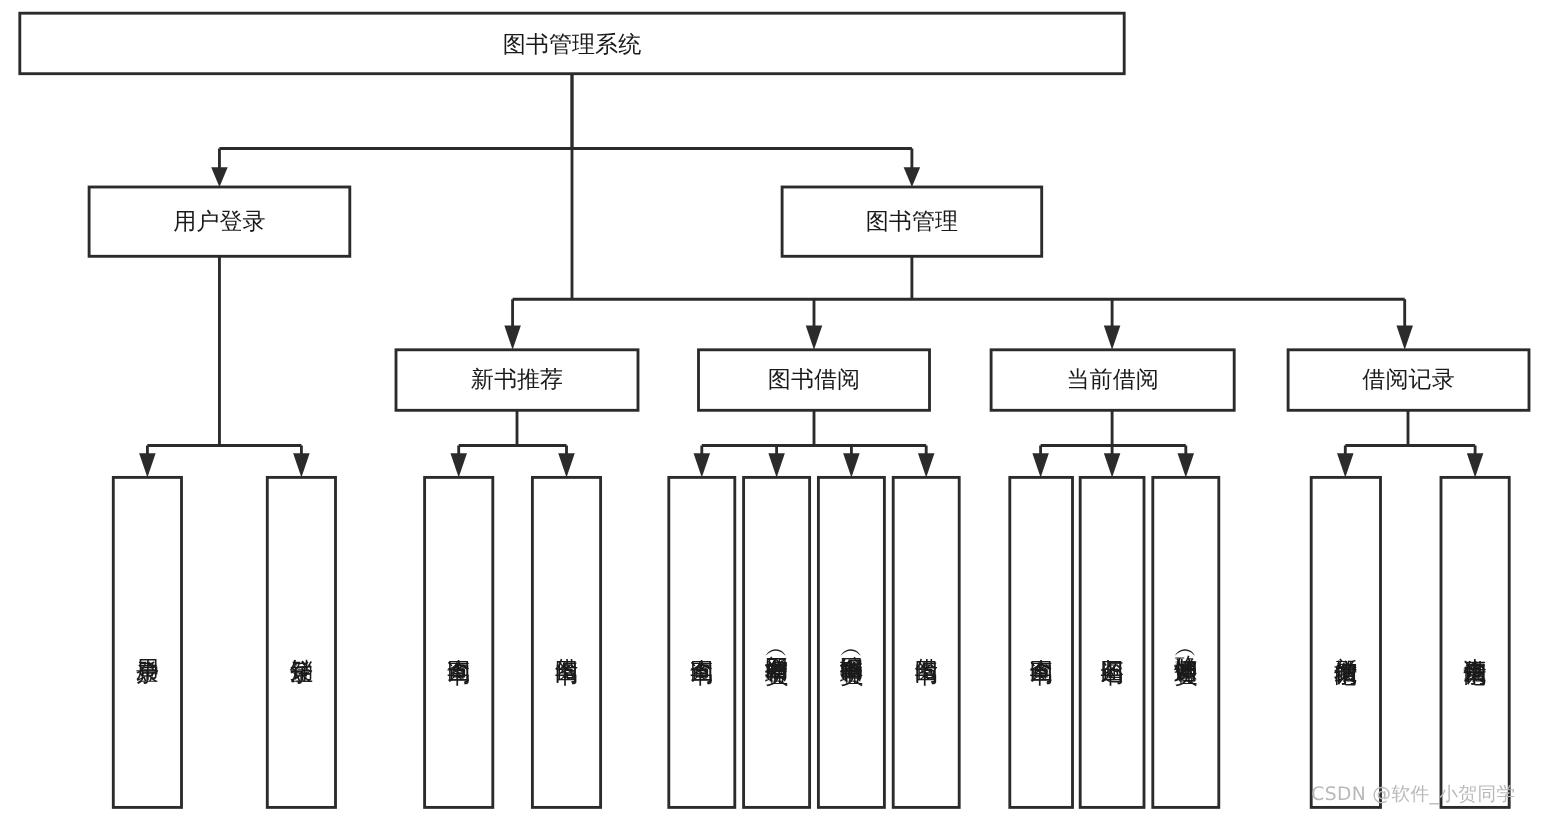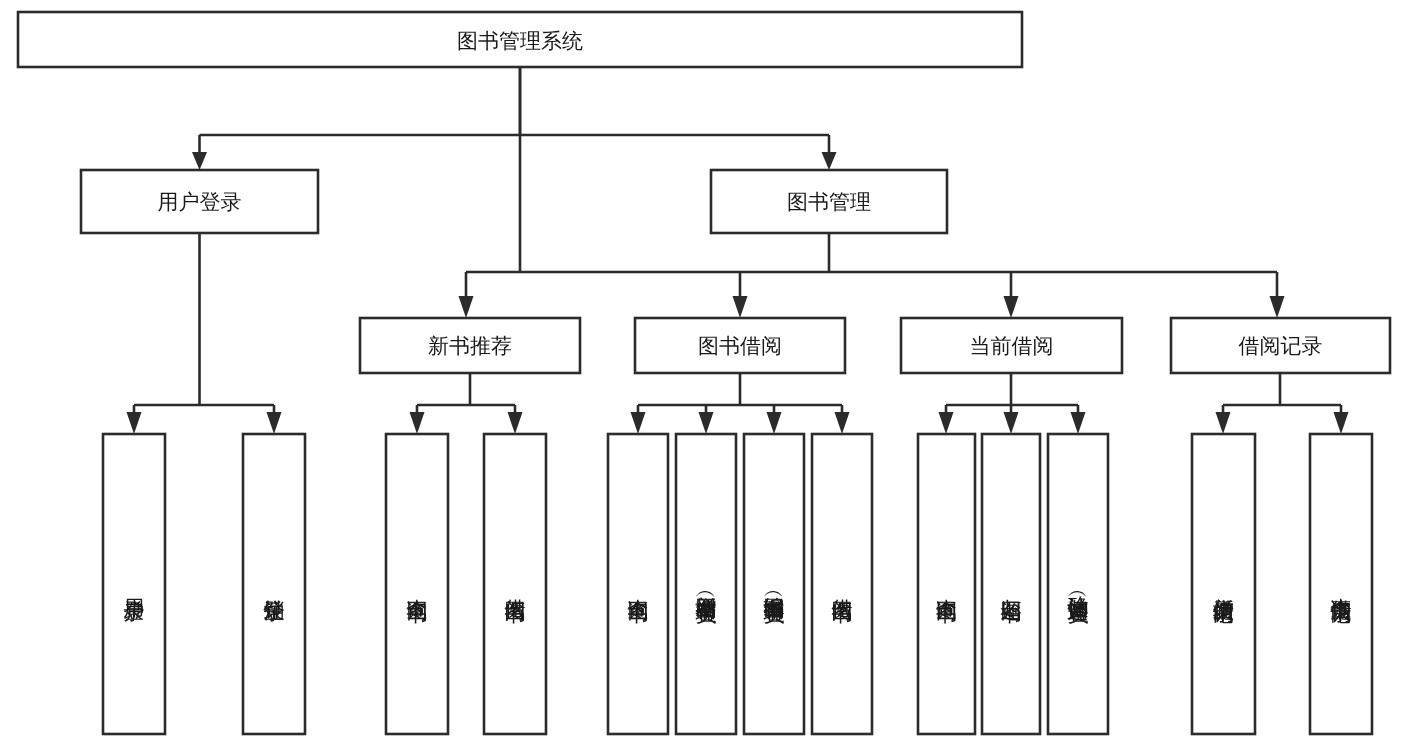--- a/index.html
+++ b/index.html
@@ -199,14 +199,15 @@
   <div class="node-label-v" style="left:608px;  top:434px; width:60px; height:300px;">查询图书</div>
   <div class="node-label-v" style="left:676px;  top:434px; width:60px; height:300px;">新增图书（管理员）</div>
   <div class="node-label-v" style="left:744px;  top:434px; width:60px; height:300px;">编辑图书（管理员）</div>
   <div class="node-label-v" style="left:812px;  top:434px; width:60px; height:300px;">借阅图书</div>
   <div class="node-label-v" style="left:918px;  top:434px; width:57px; height:300px;">查询图书</div>
   <div class="node-label-v" style="left:982px;  top:434px; width:58px; height:300px;">归还图书</div>
   <div class="node-label-v" style="left:1048px; top:434px; width:60px; height:300px;">确认归还（管理员）</div>
   <div class="node-label-v" style="left:1192px; top:434px; width:63px; height:300px;">新增借阅记录</div>
   <div class="node-label-v" style="left:1310px; top:434px; width:62px; height:300px;">查询借阅记录</div>
 
+  <div class="watermark" style="left:1192px; top:710px;">CSDN @软件_小贺同学</div>
 
 </div>
 
 </body></html>

